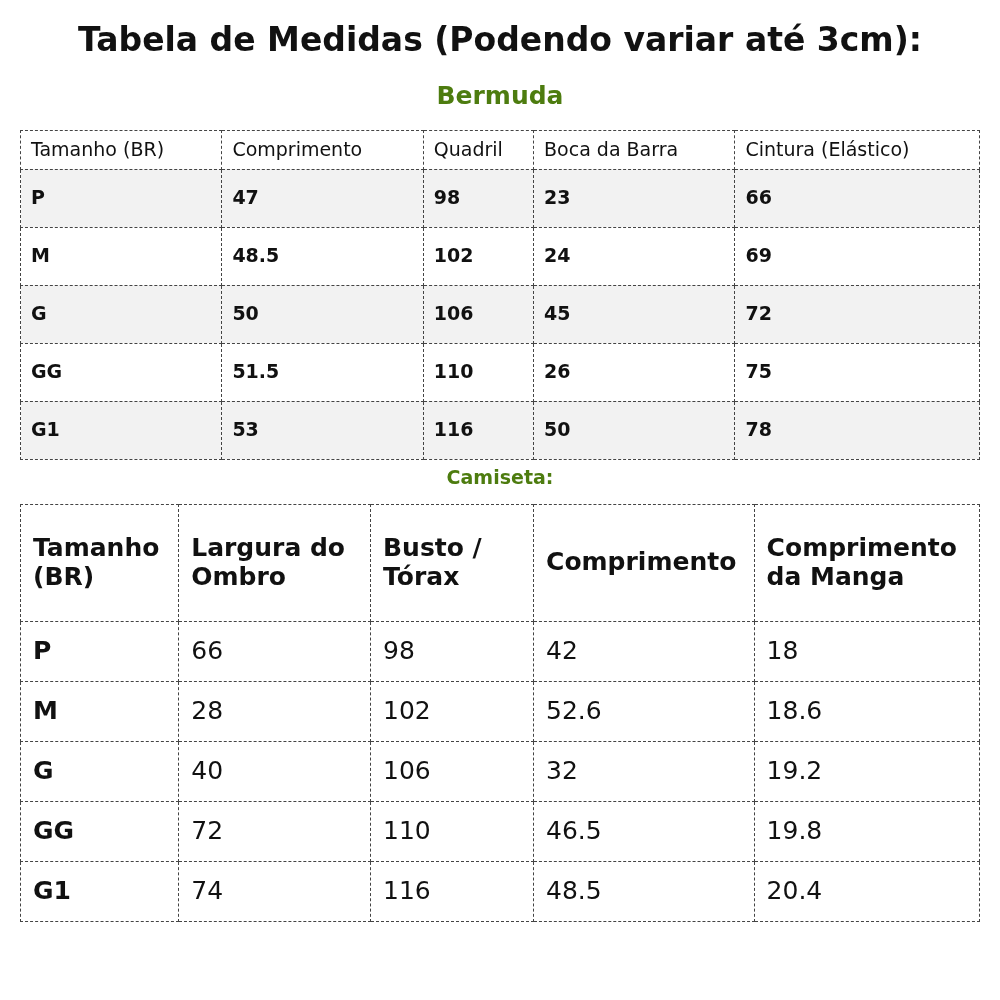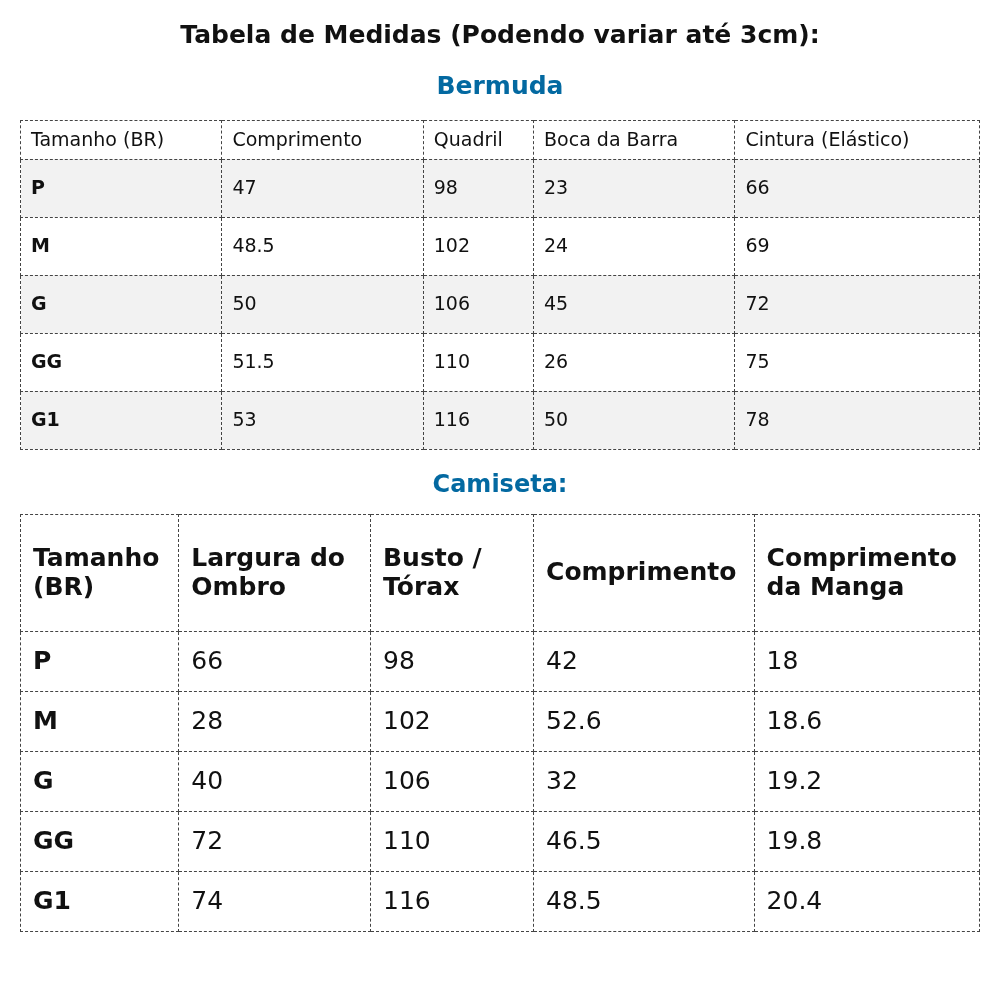--- a/index.html
+++ b/index.html
@@ -17,55 +17,55 @@
   .page {
     width: 1000px;
     height: 1000px;
     box-sizing: border-box;
     padding: 14px 20px 10px 20px;
     display: flex;
     flex-direction: column;
   }
   .main-title {
     text-align: center;
-    font-size: 25px;
+    font-size: 33px;
     font-weight: bold;
     letter-spacing: 0px;
     margin: 6px 0 22px 0;
     color: #111;
   }
   .section-title {
     text-align: center;
     font-size: 25px;
     font-weight: bold;
     margin: 0 0 20px 0;
-    color: #0369a1;
+    color: #4d7c0f;
   }
   .section-title.second {
-    font-size: 24px;
-    margin: 20px 0 16px 0;
+    font-size: 19px;
+    margin: 6px 0 16px 0;
   }
   table {
     width: 100%;
     border-collapse: collapse;
     table-layout: fixed;
   }
   table.t1 {
     font-size: 19px;
   }
   table.t2 {
     font-size: 25px;
   }
   table.t1 td, table.t1 th {
     border: 1px dashed #444;
     padding: 8px 10px 8px 10px;
     text-align: left;
     vertical-align: middle;
     line-height: 1.15;
-    font-weight: normal;
+    font-weight: bold;
     color: #111;
   }
   table.t2 td, table.t2 th {
     border: 1px dashed #444;
     padding: 8px 10px 8px 12px;
     text-align: left;
     vertical-align: middle;
     line-height: 1.15;
     font-weight: normal;
     color: #111;

